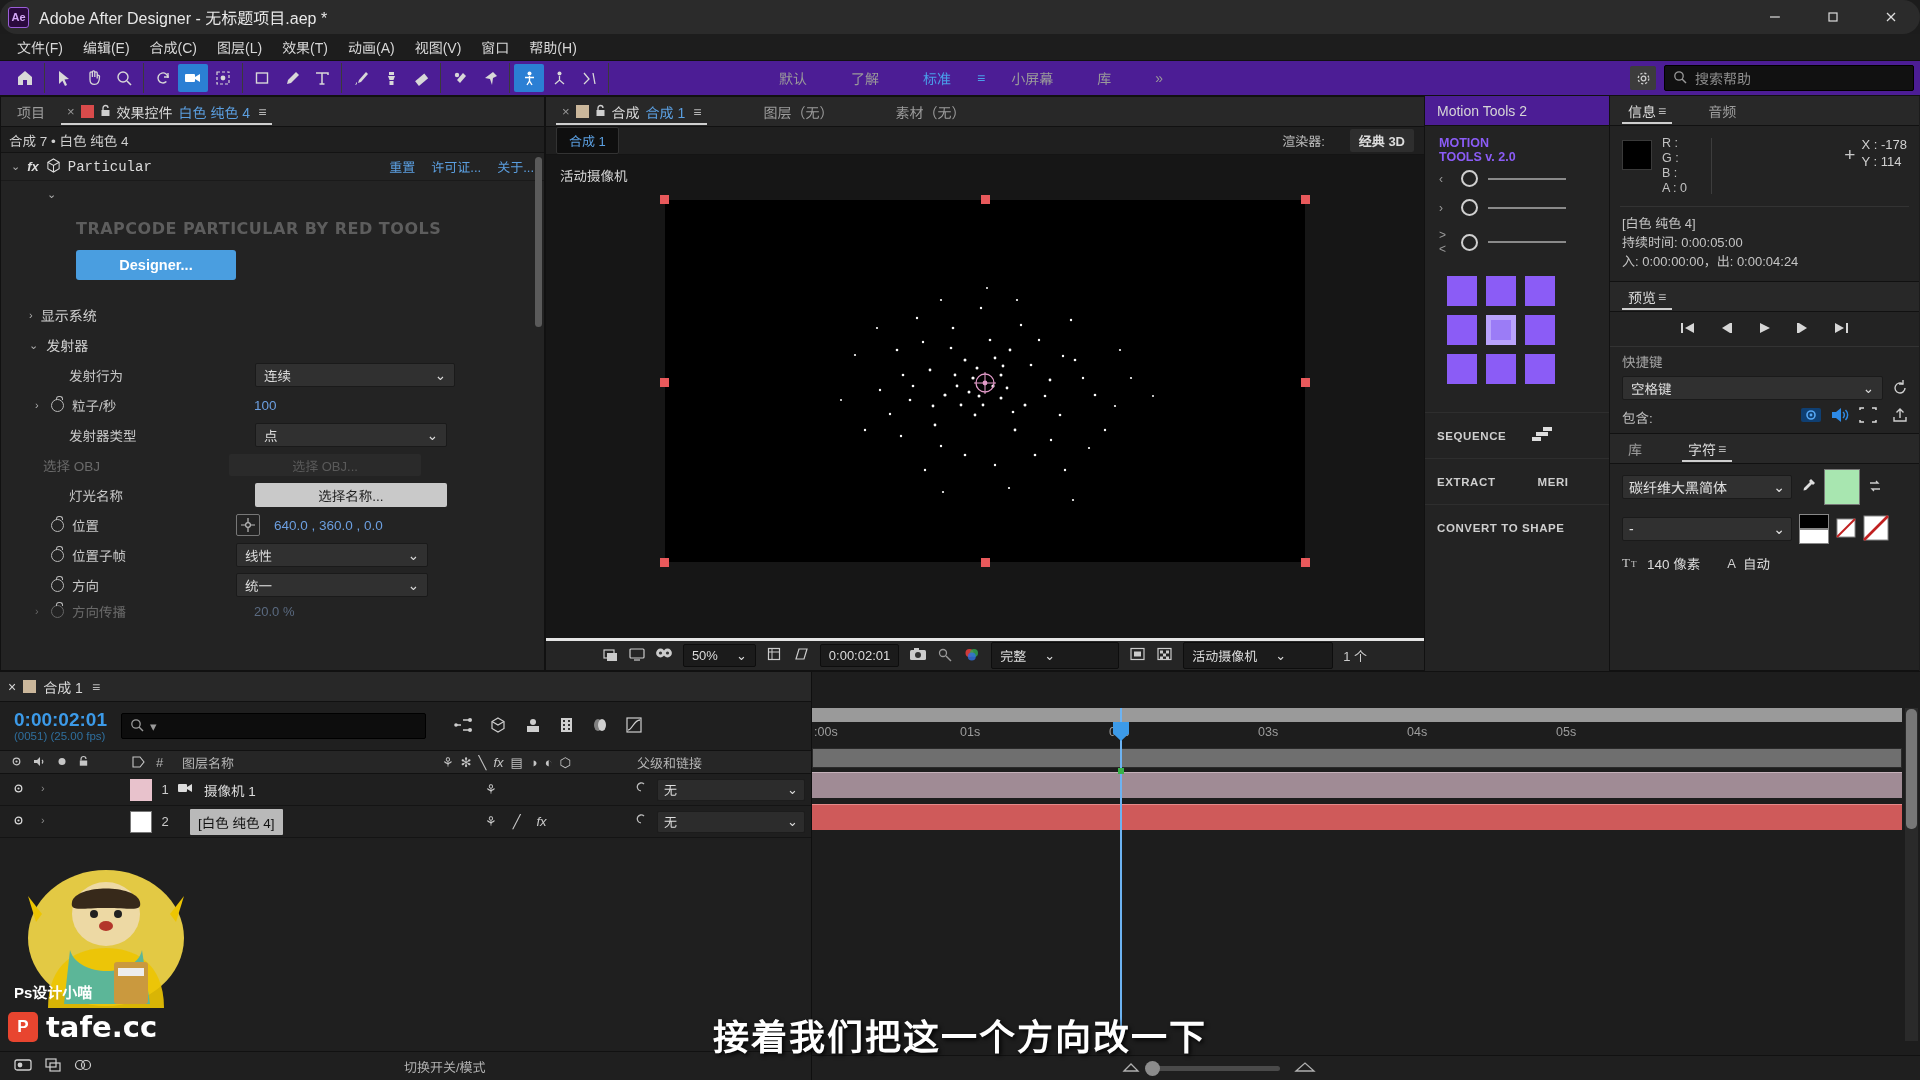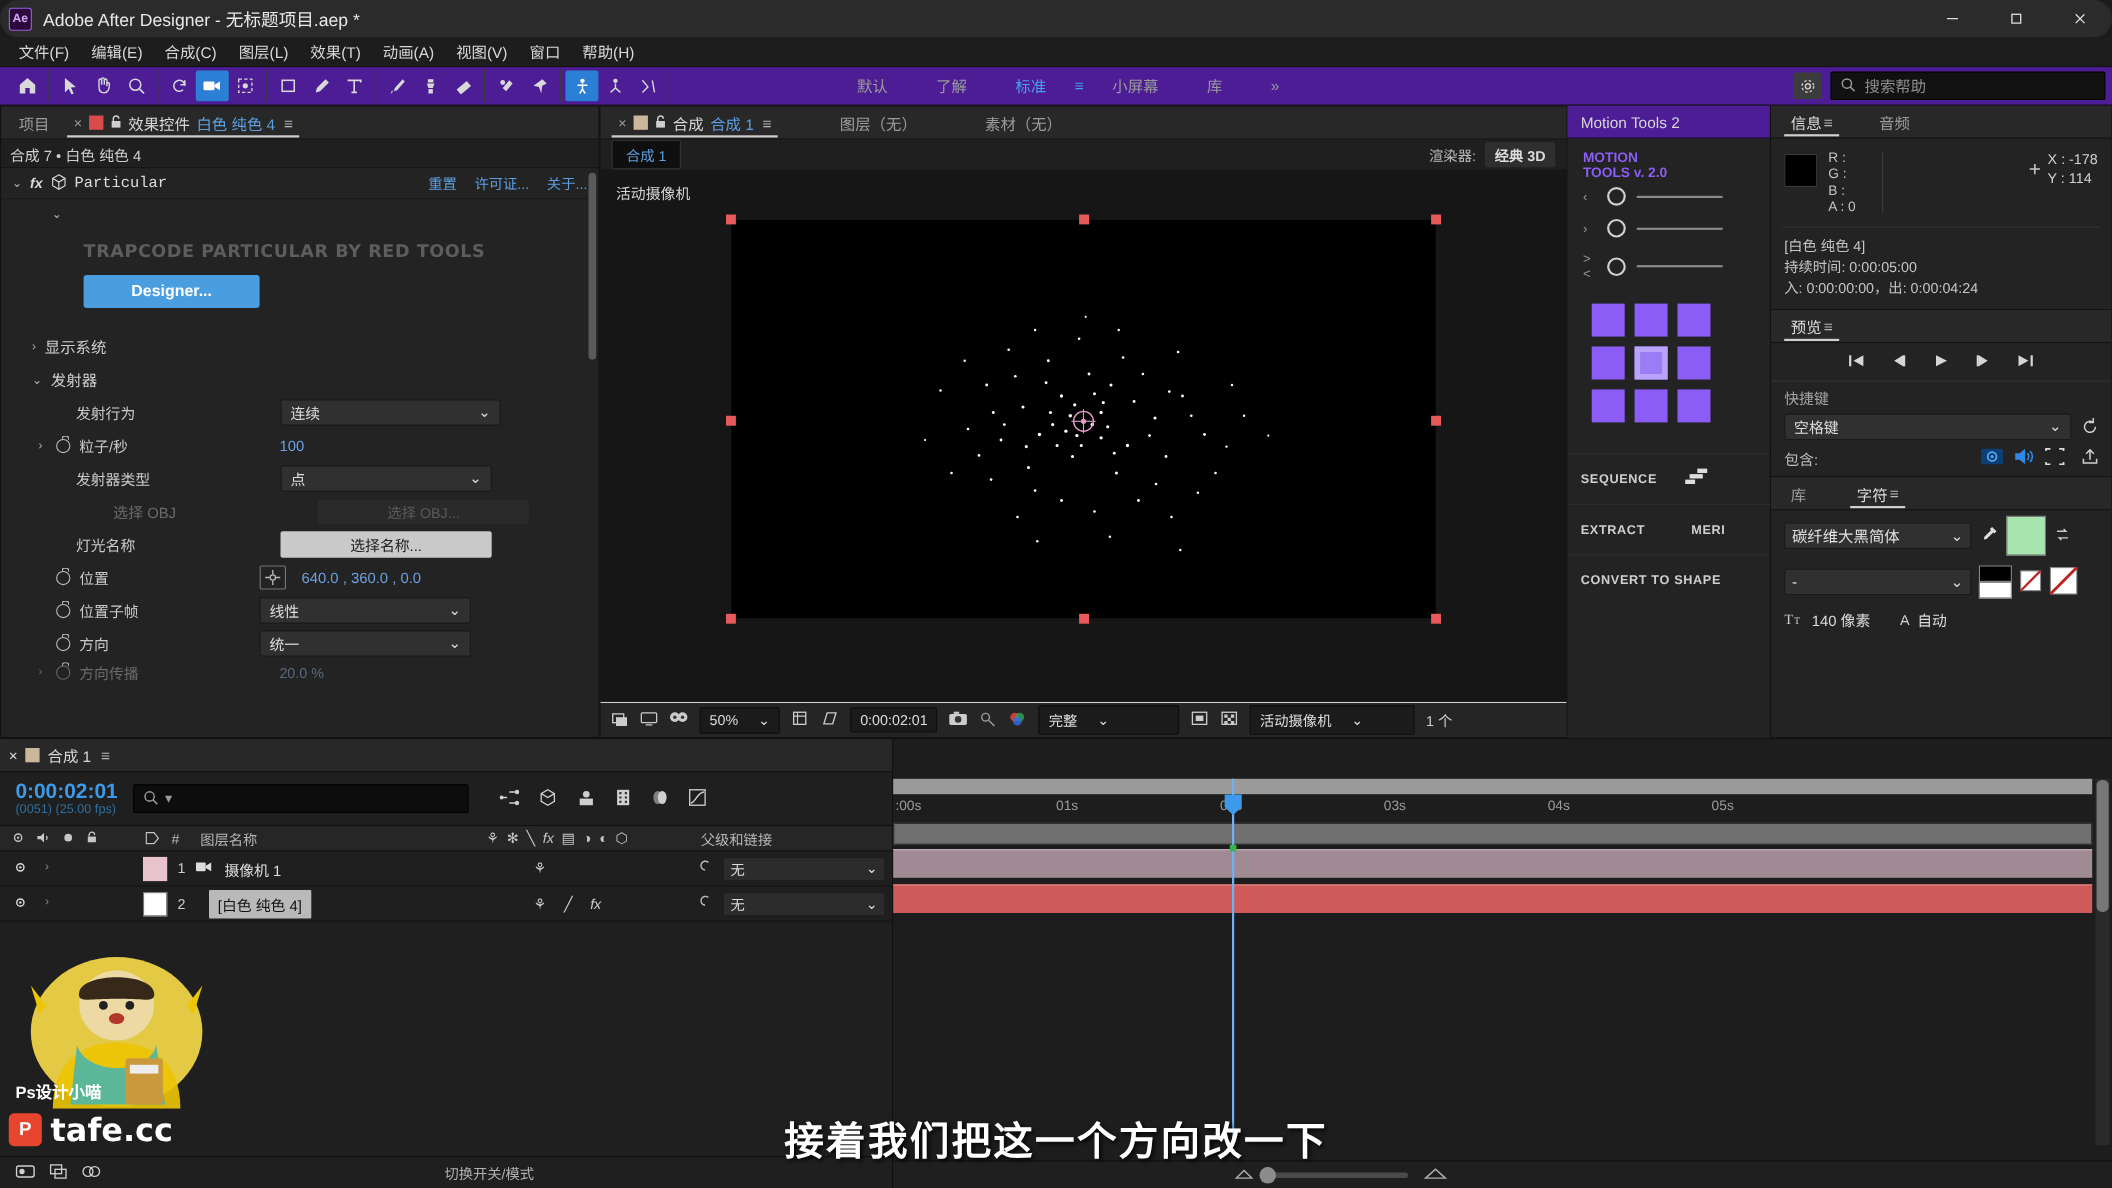--- a/index.html
+++ b/index.html
@@ -82,29 +82,29 @@
   .val-blue{ color:#6c9fe0; font-size:13.5px; }
   .pick-btn{ height:24px;background:#c9c9c9;color:#222;border-radius:2px;display:flex;
      align-items:center;justify-content:center;font-size:13.5px;}
   .xy-chip{ width:24px;height:22px;border:1px solid #777;border-radius:2px;display:flex;align-items:center;justify-content:center;}
 
   
   .ctr-col{ width:880px; display:flex; flex-direction:column; }
   .comp-bar2{ height:28px; background:#1f1f1f; display:flex; align-items:center; padding:0 10px;
      border-bottom:1px solid #141414;}
   .comp-chip{ background:#0f0f0f; border:1px solid #333; color:#5b9fe0; font-size:13px; padding:3px 12px; border-radius:2px;}
-  .renderer{ margin-left:auto; display:flex; gap:8px; align-items:center; font-size:13px; color:#b9b9b9;}
+  .renderer{ margin-left:auto; display:flex; gap:25px; align-items:center; font-size:13px; color:#b9b9b9;}
   .renderer b{ color:#dcdcdc; font-weight:bold; background:#2e2e2e; padding:2px 9px; border-radius:2px;}
   .viewer{ flex:1; background:#161616; position:relative; }
   .cam-label{ position:absolute; left:14px; top:10px; font-size:13.5px; color:#d5d5d5;}
   .stage{ position:absolute; left:50%; transform:translateX(-50%); top:45px; width:640px; height:362px;
       background:#000; }
   .handle{ position:absolute; width:9px;height:9px;background:#e8595b; }
   .vbar{ height:32px; background:#252525; display:flex; align-items:center; gap:10px; padding:0 10px;
-     border-top:1px solid #e5e5e5; color:#ccc; font-size:13px;}
+     border-top:3px solid #e5e5e5; color:#ccc; font-size:13px;justify-content:center;}
   .vfield{ background:#1b1b1b; border:1px solid #0d0d0d; border-radius:2px; padding:3px 8px; color:#ddd; font-size:13px;}
   .vsel{ background:#1b1b1b;border:1px solid #0d0d0d;border-radius:2px;padding:3px 8px;display:flex;
     align-items:center;gap:18px;color:#ddd;font-size:13px;}
 
   
   .right-col{ width:494px; display:flex; }
   .mt-col{ width:185px; background:#232323; border-right:1px solid #111; }
   .mt-head{ height:30px;background:#4c1d95;display:flex;align-items:center;padding:0 12px;font-size:14px;color:#d6d6d6;
      border-bottom:1px solid #111;}
   .mt-logo{ color:#8b5cf6; font-weight:bold; font-size:12.5px; line-height:14px; padding:10px 0 0 14px;}
@@ -446,21 +446,21 @@
 
         <div class="row">
           <span class="rlabel" style="margin-left:58px;width:186px">发射器类型</span>
           <div class="ctl-select" style="width:192px">
             <span>点</span>
             <span>⌄</span>
           </div>
         </div>
 
         <div class="row">
-          <span class="rlabel dim" style="margin-left:92px;width:186px">选择 OBJ</span>
+          <span class="rlabel dim" style="margin-left:32px;width:186px">选择 OBJ</span>
           <div style="width:192px;height:22px;background:#2a2a2a;border-radius:2px;display:flex;align-items:center;justify-content:center;color:#5a5a5a;font-size:13px">
             <span>选择 OBJ...</span>
           </div>
         </div>
 
         <div class="row">
           <span class="rlabel" style="margin-left:58px;width:186px">灯光名称</span>
           <div class="pick-btn" style="width:192px">
             <span>选择名称...</span>
           </div>

